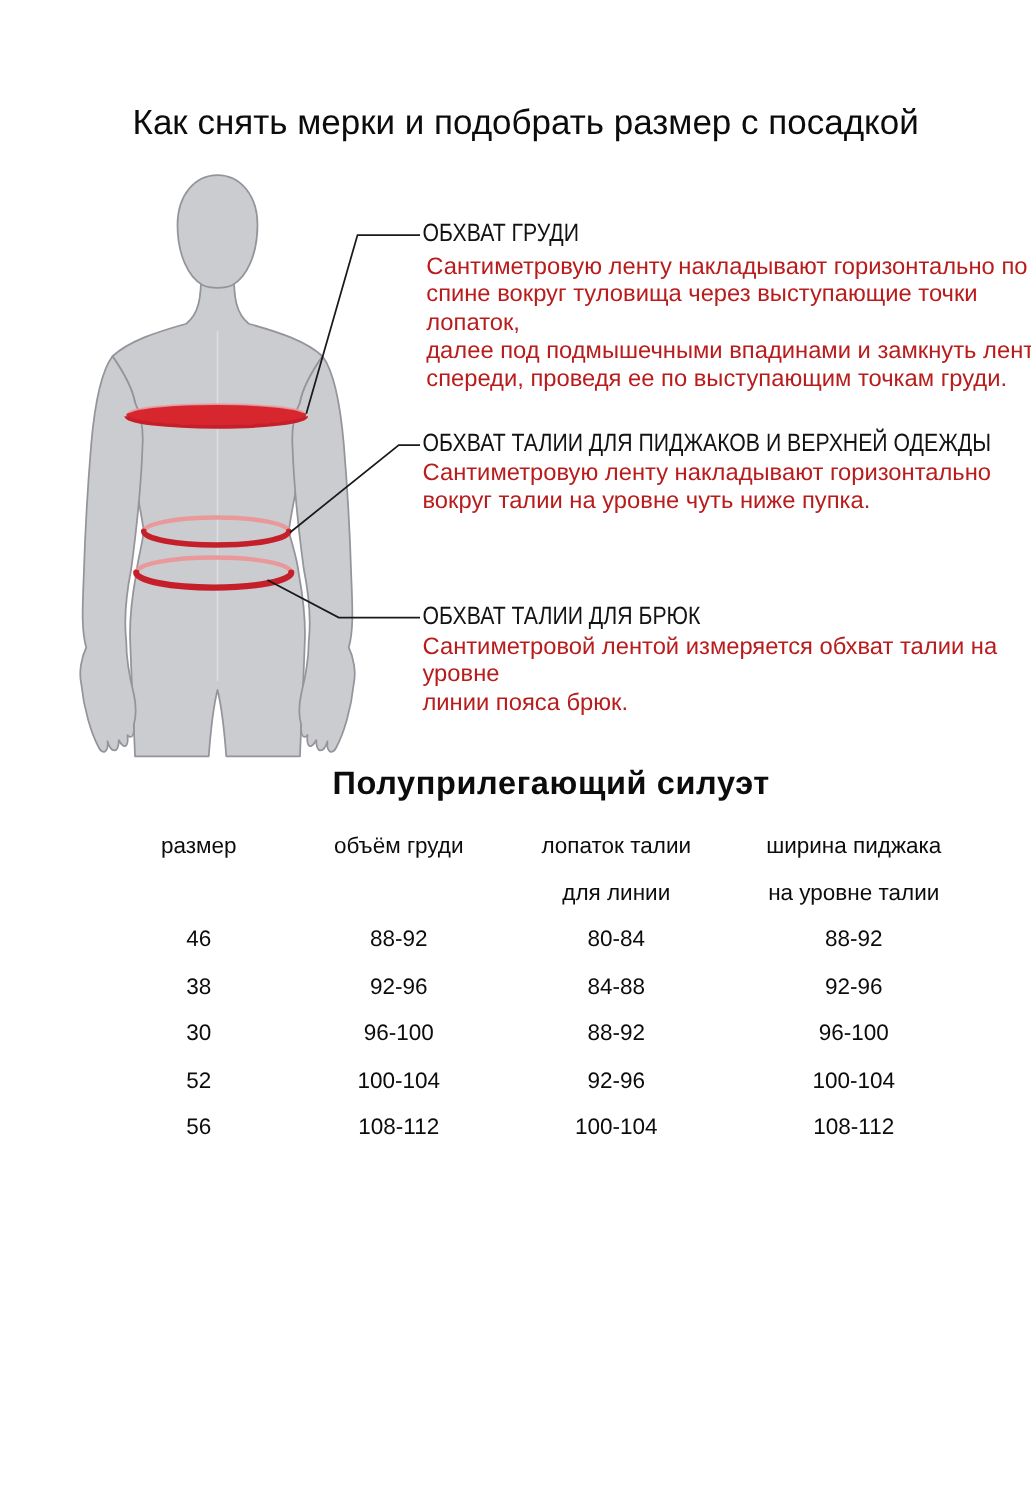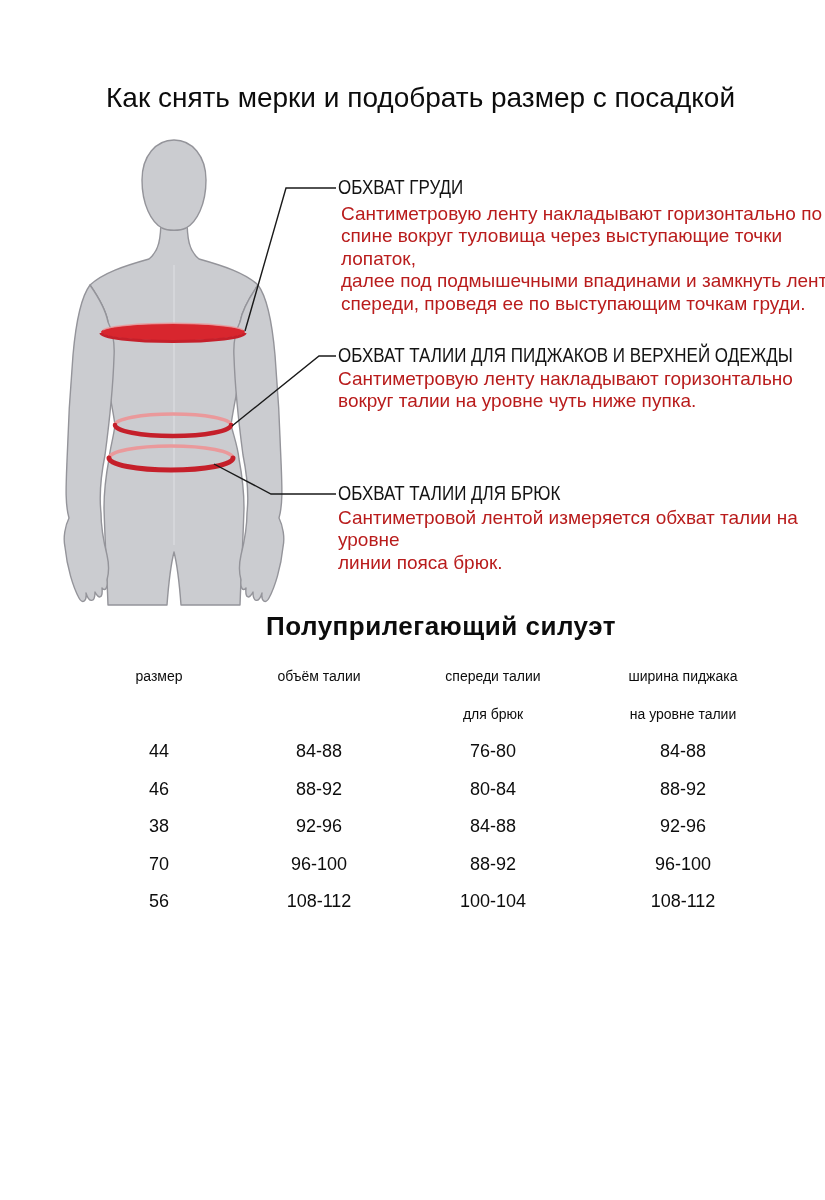--- a/index.html
+++ b/index.html
@@ -30,21 +30,21 @@
   .size-table{
     left:53px;top:657px;width:700px;
     display:table;table-layout:fixed;border-collapse:collapse;
     font-size:18px;
   }
   .t-row{display:table-row;}
   .t-cell{
     display:table-cell;text-align:center;vertical-align:middle;
     height:37.5px;overflow:hidden;
   }
-  .hdr .t-cell{height:38px;font-size:14px;}
+  .hdr .t-cell{height:38px;font-size:18px;}
   .c1{width:156px;} .c2{width:164px;} .c3{width:184px;} .c4{width:196px;}
 </style>
 </head>
 <body>
 
 <div id="canvas">
 
   <svg class="abs figure-svg" viewBox="0 0 825 1200" xmlns="http://www.w3.org/2000/svg" aria-hidden="true">
     <g transform="translate(0,125)" stroke-width="1.4" stroke-linejoin="round">
       <path d="M133,92 C133,114 131,126 121,134 C96,141 75,148 62,160 C71,173 78,186 80,197 C76,201 73,204 73,211 C76,247 84,277 87,300 C85,315 82,323 81,334 C78,350 76,366 76,383 C77,416 79,452 80,480 L139,480 C141,453 143,439 146,427 C149,439 151,453 153,480 L212,480 C213,452 215,416 216,383 C216,366 214,350 211,334 C210,323 207,315 203,300 C206,277 214,247 217,211 C217,204 216,201 212,197 C214,186 221,173 230,160 C217,148 196,141 171,134 C161,126 159,114 159,92 Z" fill="#cbccd0" stroke="#94949a"></path>
@@ -83,54 +83,54 @@
 
   <div class="abs ann-heading ann3-h">ОБХВАТ ТАЛИИ ДЛЯ БРЮК</div>
   <div class="abs ann-body ann3-b">Сантиметровой лентой измеряется обхват талии на уровне
 линии пояса брюк.</div>
 
   <div class="abs table-title">Полуприлегающий силуэт</div>
 
   <div class="abs size-table">
     <div class="t-row hdr">
       <div class="t-cell c1">размер</div>
-      <div class="t-cell c2">объём талии</div>
-      <div class="t-cell c3">спереди талии</div>
+      <div class="t-cell c2">объём груди</div>
+      <div class="t-cell c3">лопаток талии</div>
       <div class="t-cell c4">ширина пиджака</div>
     </div>
     <div class="t-row hdr">
       <div class="t-cell c1"></div>
       <div class="t-cell c2"></div>
-      <div class="t-cell c3">для брюк</div>
+      <div class="t-cell c3">для линии</div>
       <div class="t-cell c4">на уровне талии</div>
     </div>
 
-    <div class="t-row">
-      <div class="t-cell c1">44</div>
-      <div class="t-cell c2">84-88</div>
-      <div class="t-cell c3">76-80</div>
-      <div class="t-cell c4">84-88</div>
-    </div>
     <div class="t-row">
       <div class="t-cell c1">46</div>
       <div class="t-cell c2">88-92</div>
       <div class="t-cell c3">80-84</div>
       <div class="t-cell c4">88-92</div>
     </div>
     <div class="t-row">
       <div class="t-cell c1">38</div>
       <div class="t-cell c2">92-96</div>
       <div class="t-cell c3">84-88</div>
       <div class="t-cell c4">92-96</div>
     </div>
     <div class="t-row">
-      <div class="t-cell c1">70</div>
+      <div class="t-cell c1">30</div>
       <div class="t-cell c2">96-100</div>
       <div class="t-cell c3">88-92</div>
       <div class="t-cell c4">96-100</div>
+    </div>
+    <div class="t-row">
+      <div class="t-cell c1">52</div>
+      <div class="t-cell c2">100-104</div>
+      <div class="t-cell c3">92-96</div>
+      <div class="t-cell c4">100-104</div>
     </div>
     <div class="t-row">
       <div class="t-cell c1">56</div>
       <div class="t-cell c2">108-112</div>
       <div class="t-cell c3">100-104</div>
       <div class="t-cell c4">108-112</div>
     </div>
   </div>
 
 </div>

